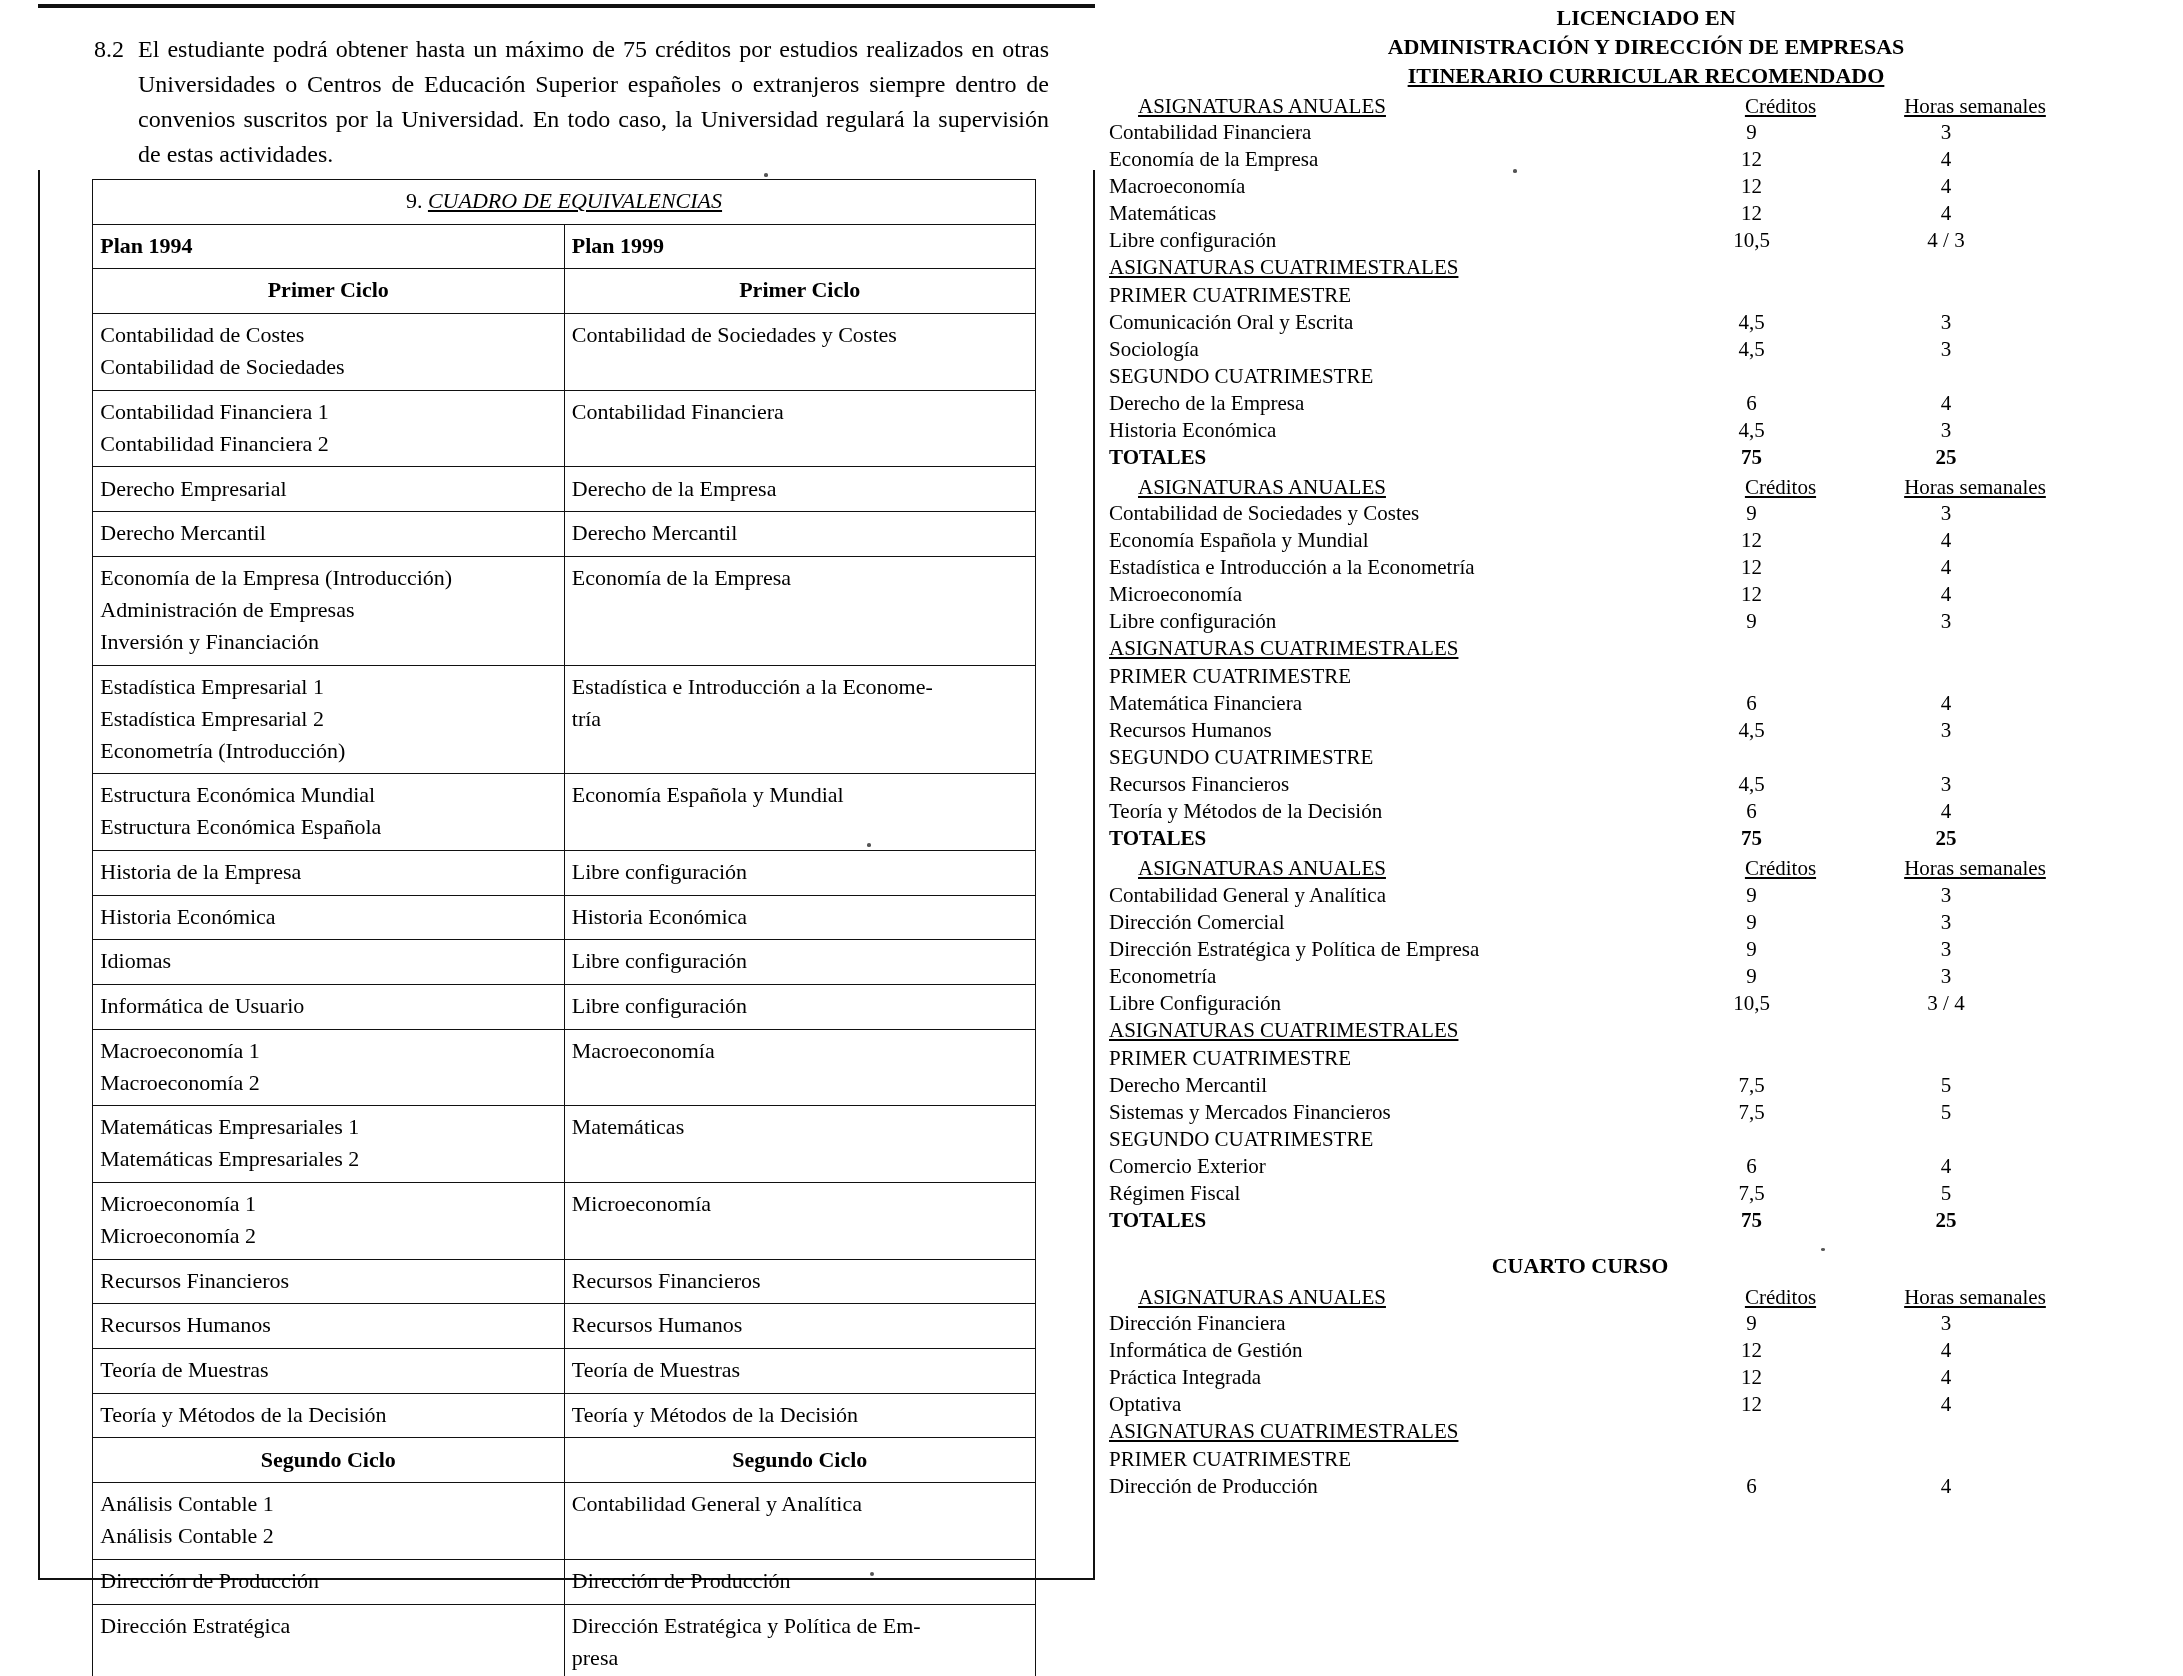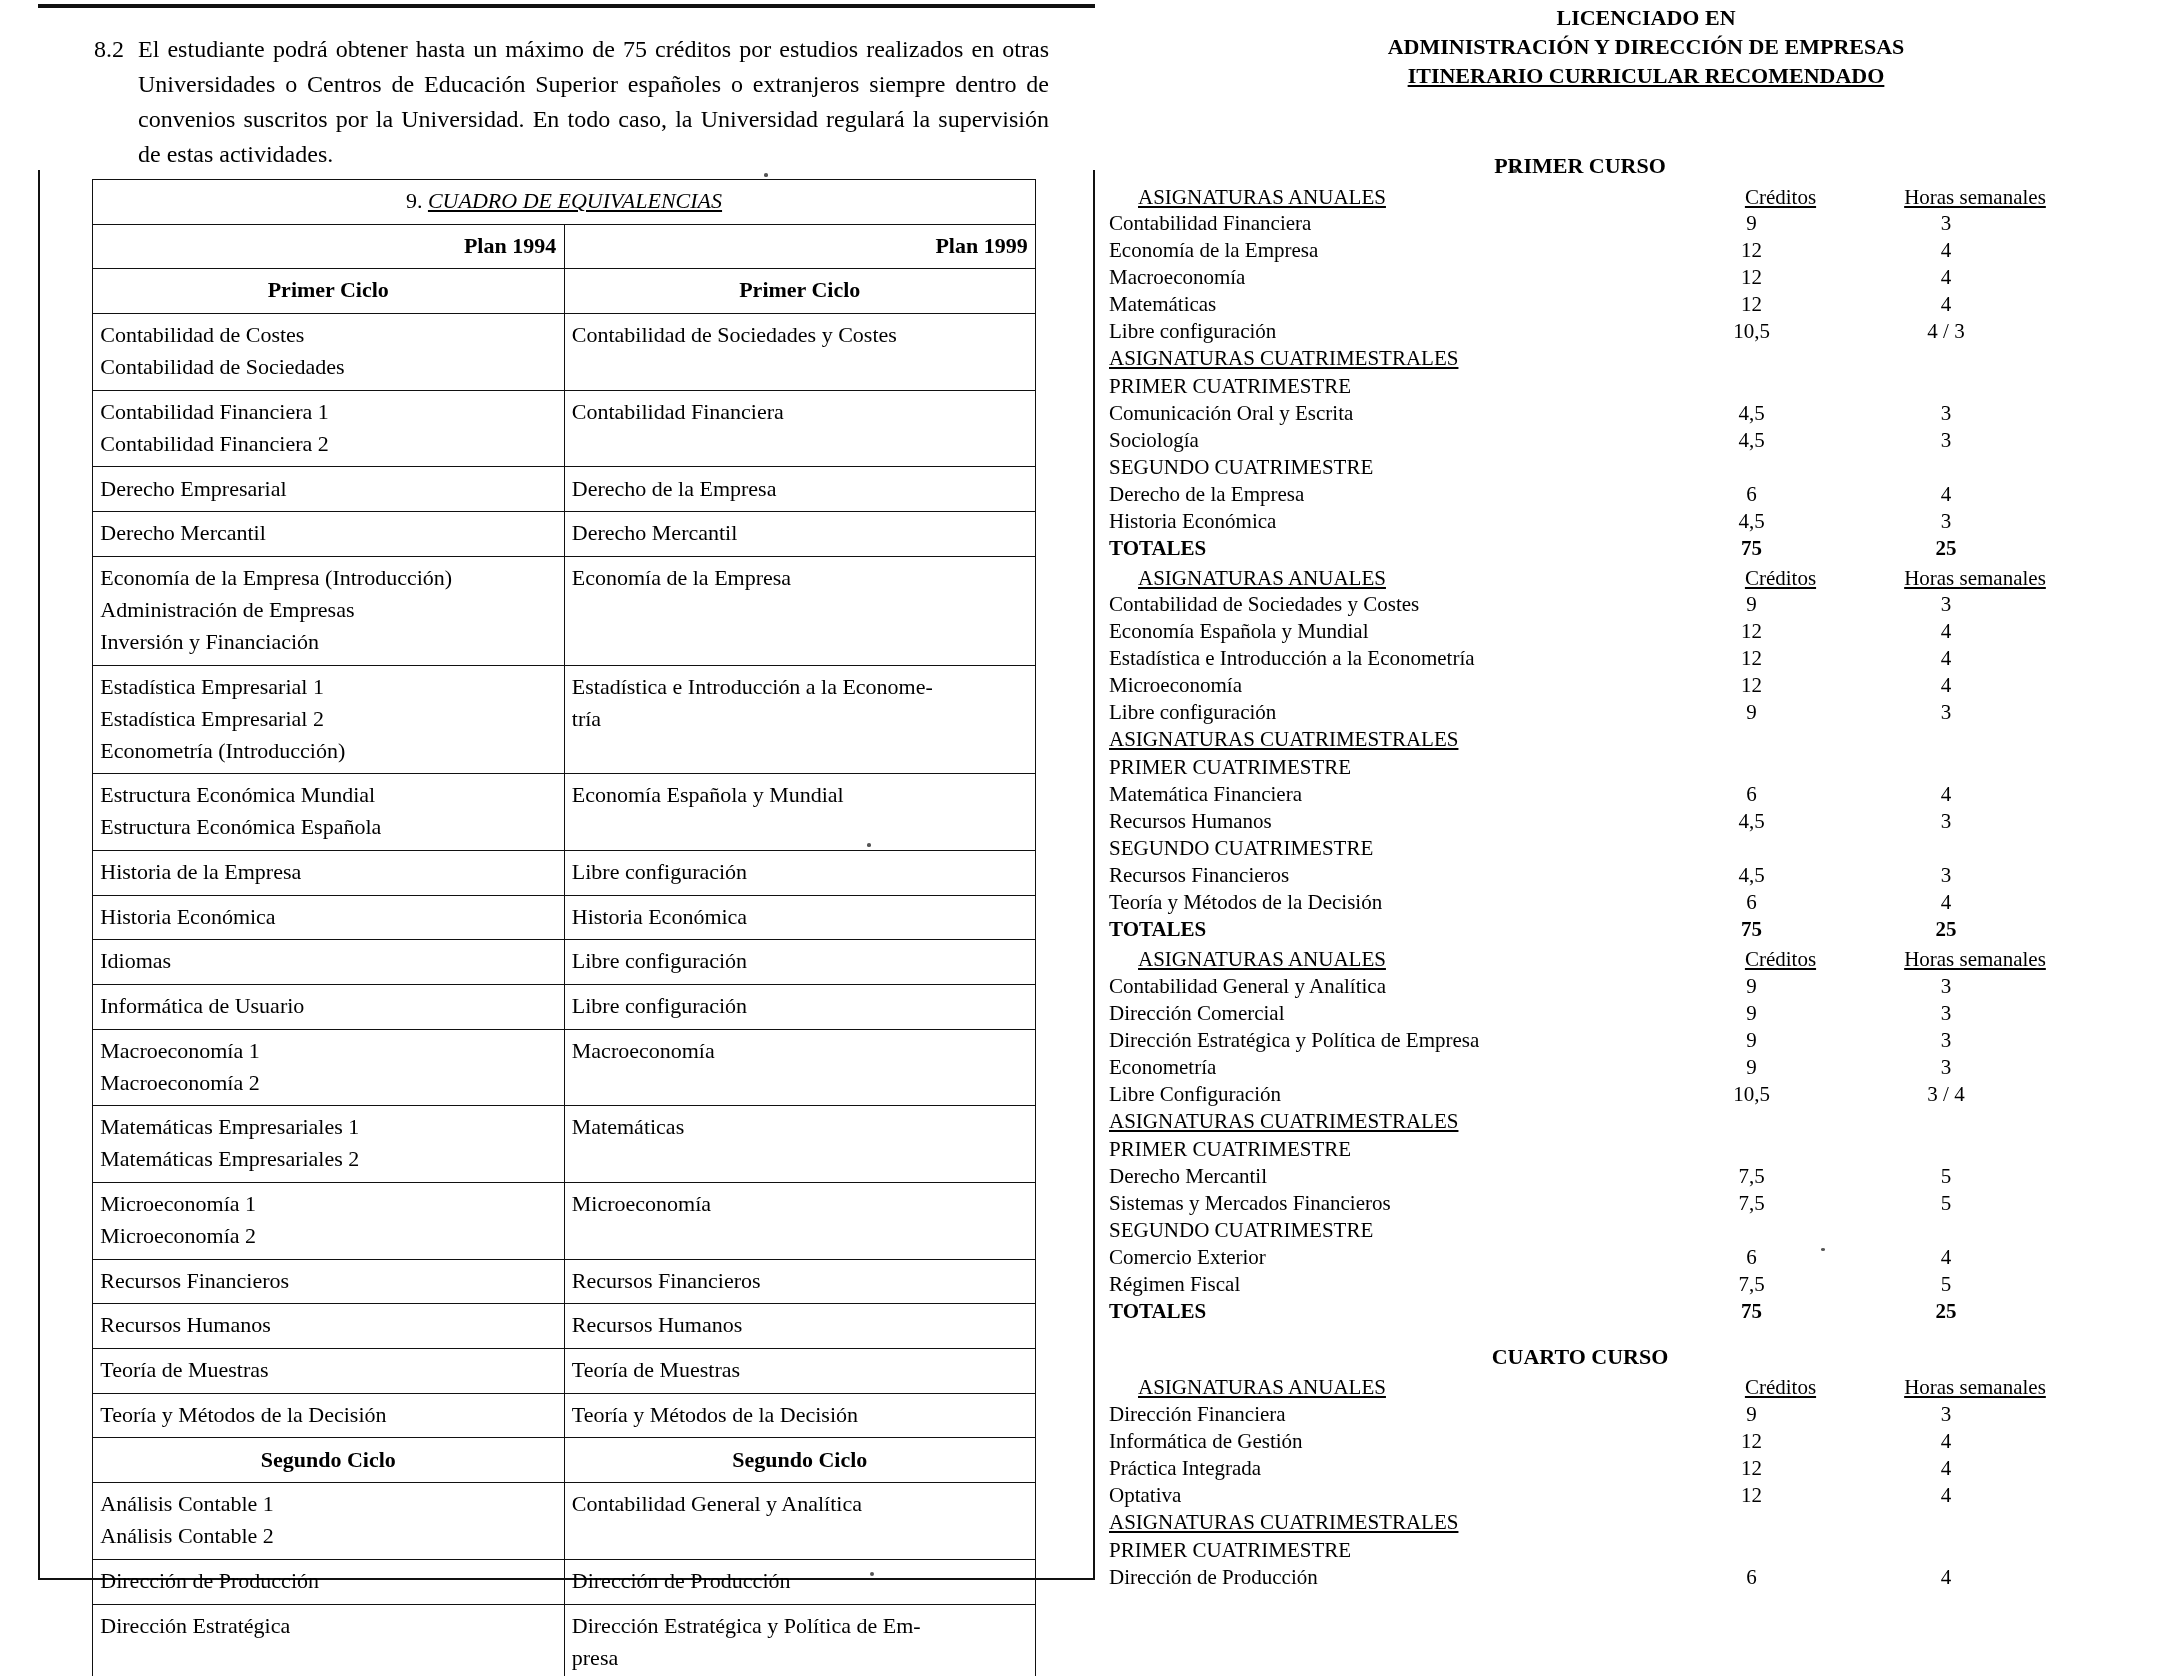--- a/index.html
+++ b/index.html
@@ -105,21 +105,21 @@
     text-align: center;
     font-size: 25px;
     padding-top: 4.4px;
     padding-bottom: 5.9px;
   }
   td.title-cell span.ul {
     text-decoration: underline;
     font-style: italic;
   }
   td.head-cell {
-    text-align: right;
+    text-align: left;
     font-weight: bold;
     font-size: 23.5px;
   }
   td.cycle-cell {
     text-align: center;
     font-weight: bold;
     font-size: 23.5px;
   }
   .line2 { display: block; }
 
@@ -444,21 +444,20 @@
 
   </div>
 
   <div class="right-col">
     <div class="doc-title">
       <span class="t1">LICENCIADO EN</span>
       <span class="t2">ADMINISTRACIÓN Y DIRECCIÓN DE EMPRESAS</span>
       <span class="t3">ITINERARIO CURRICULAR RECOMENDADO</span>
     </div>
     <div id="curriculum-body">
-        <div class="course-head" style="margin-top: 63px;">PRIMER CURSO</div>
         <div class="cols-header">
           <div class="section-label"><span class="ul">ASIGNATURAS ANUALES</span></div>
           <div class="col-cred"><span class="ul">Créditos</span></div>
           <div class="col-hours"><span class="ul">Horas semanales</span></div>
         </div>
         <div class="subj-row">
           <div class="subj-name">Contabilidad Financiera</div>
           <div class="subj-cred">9</div>
           <div class="subj-hours">3</div>
         </div>

